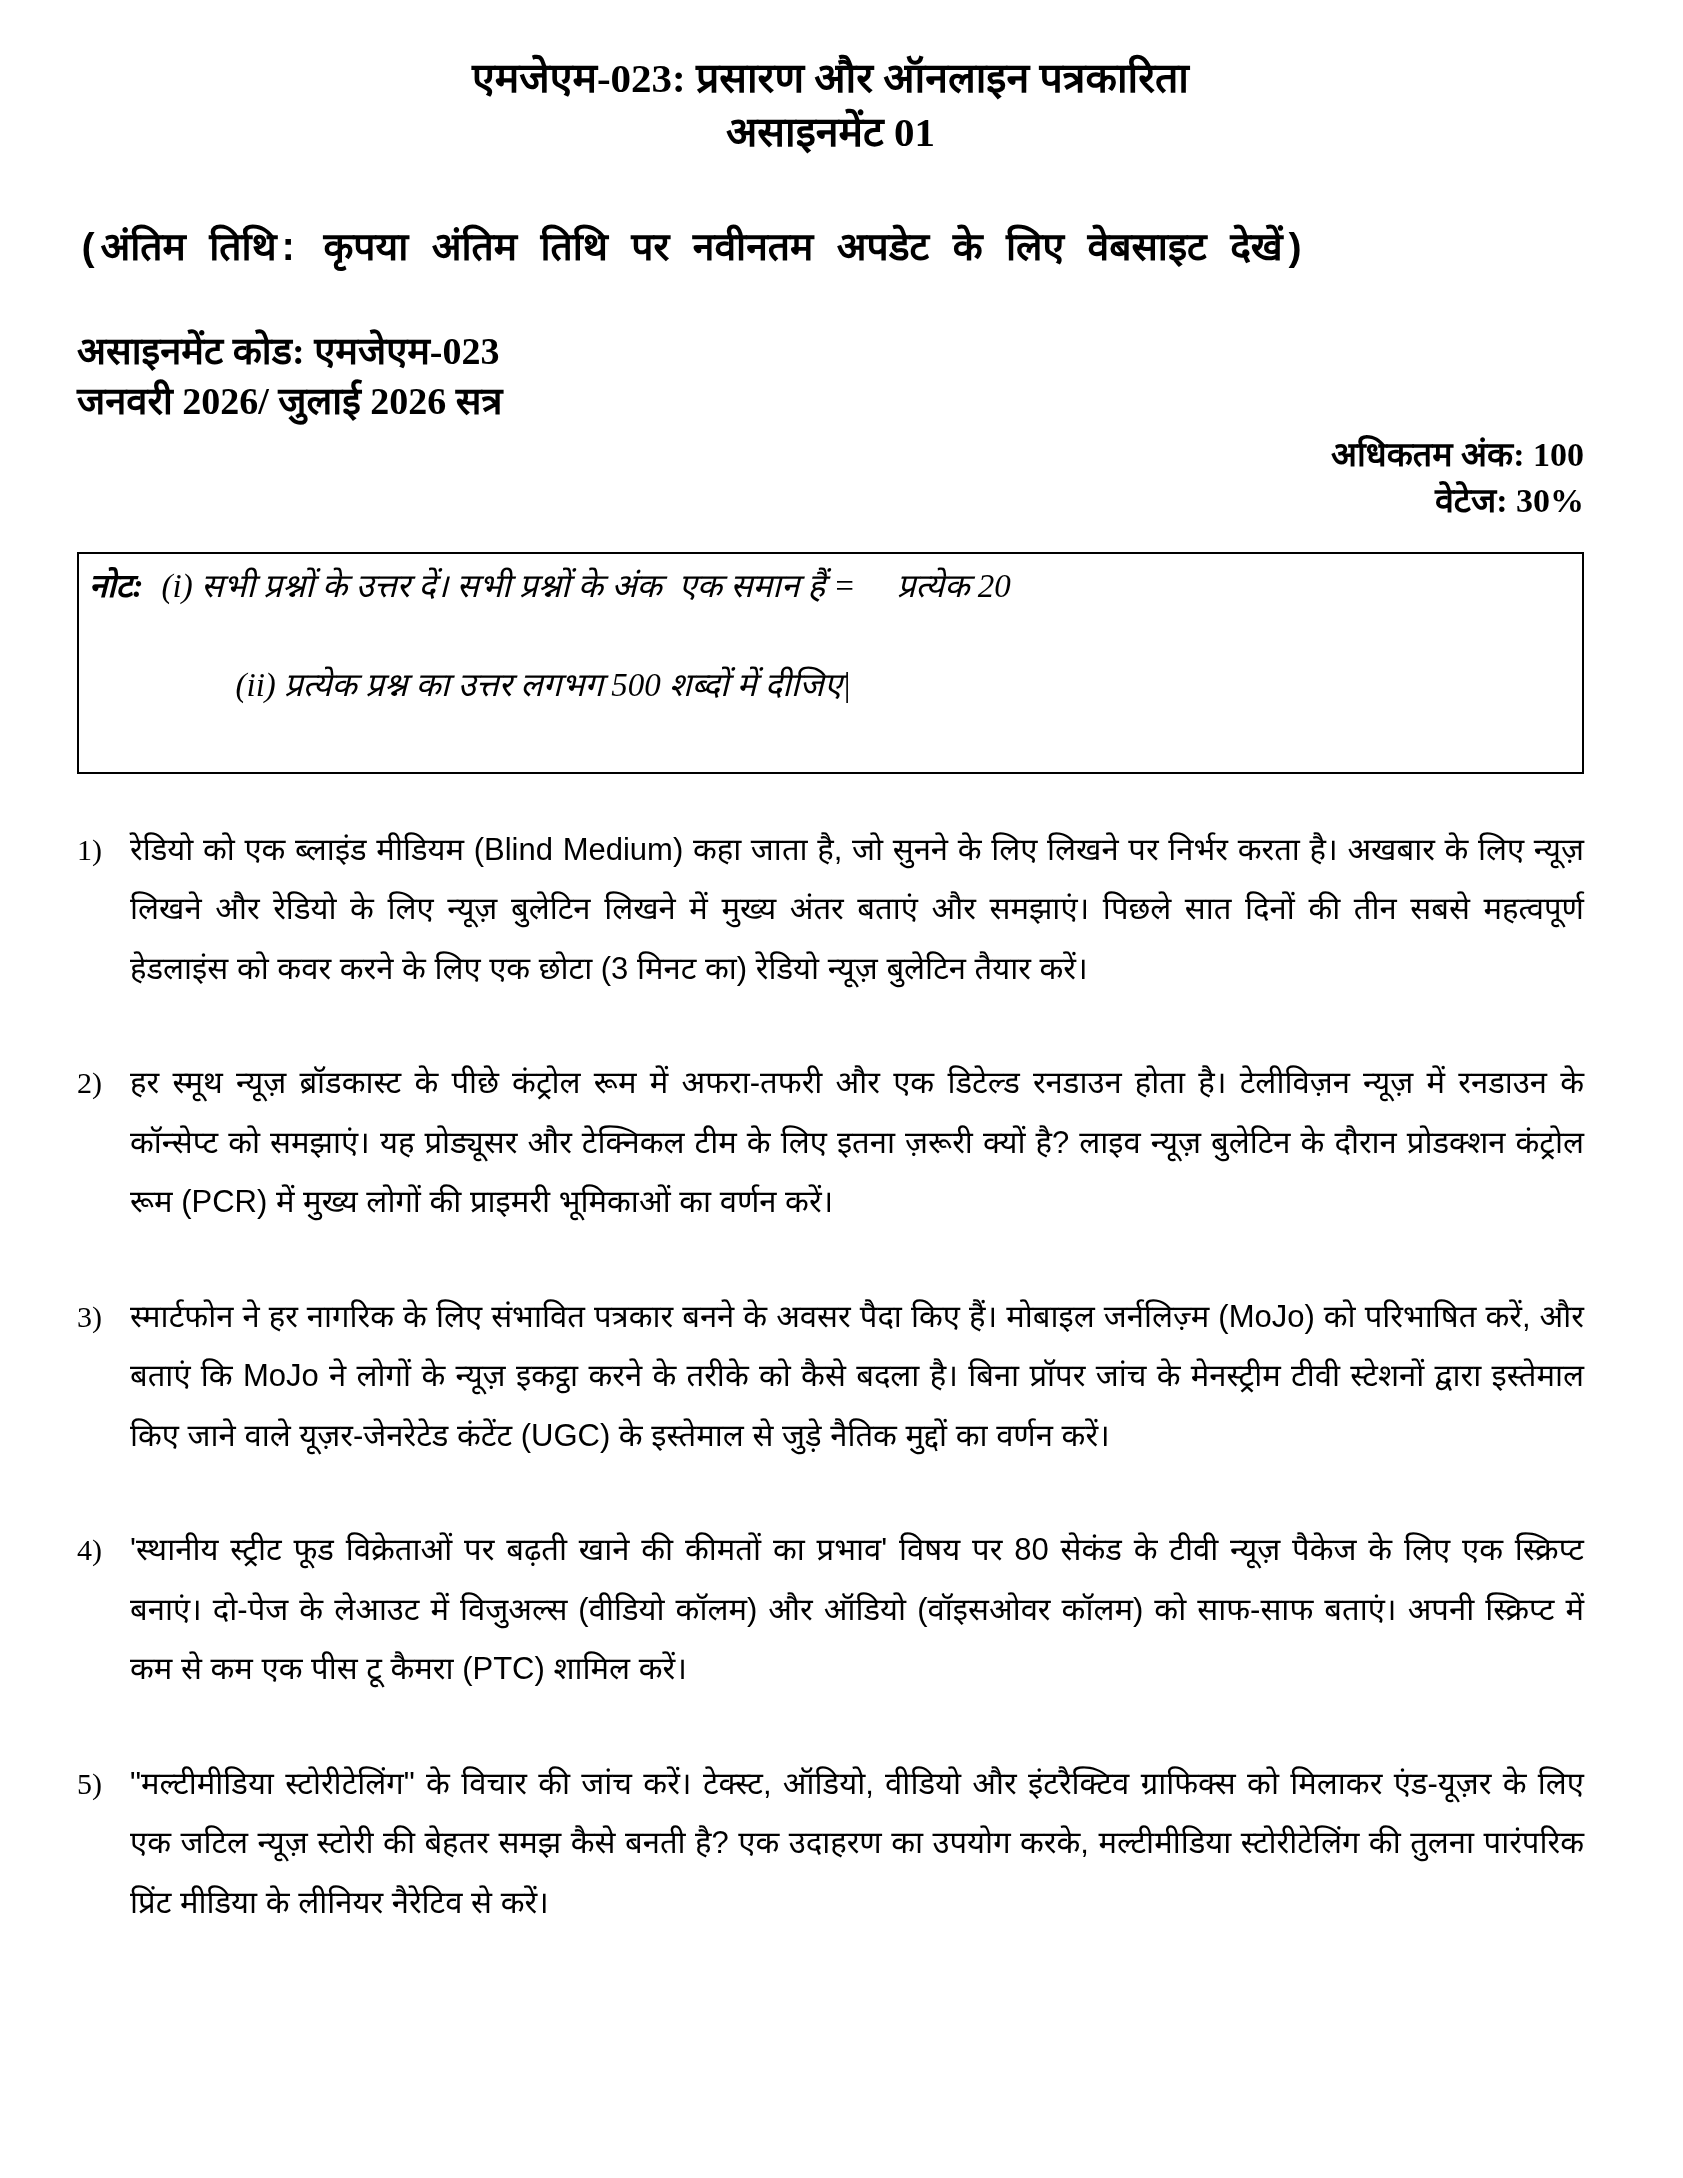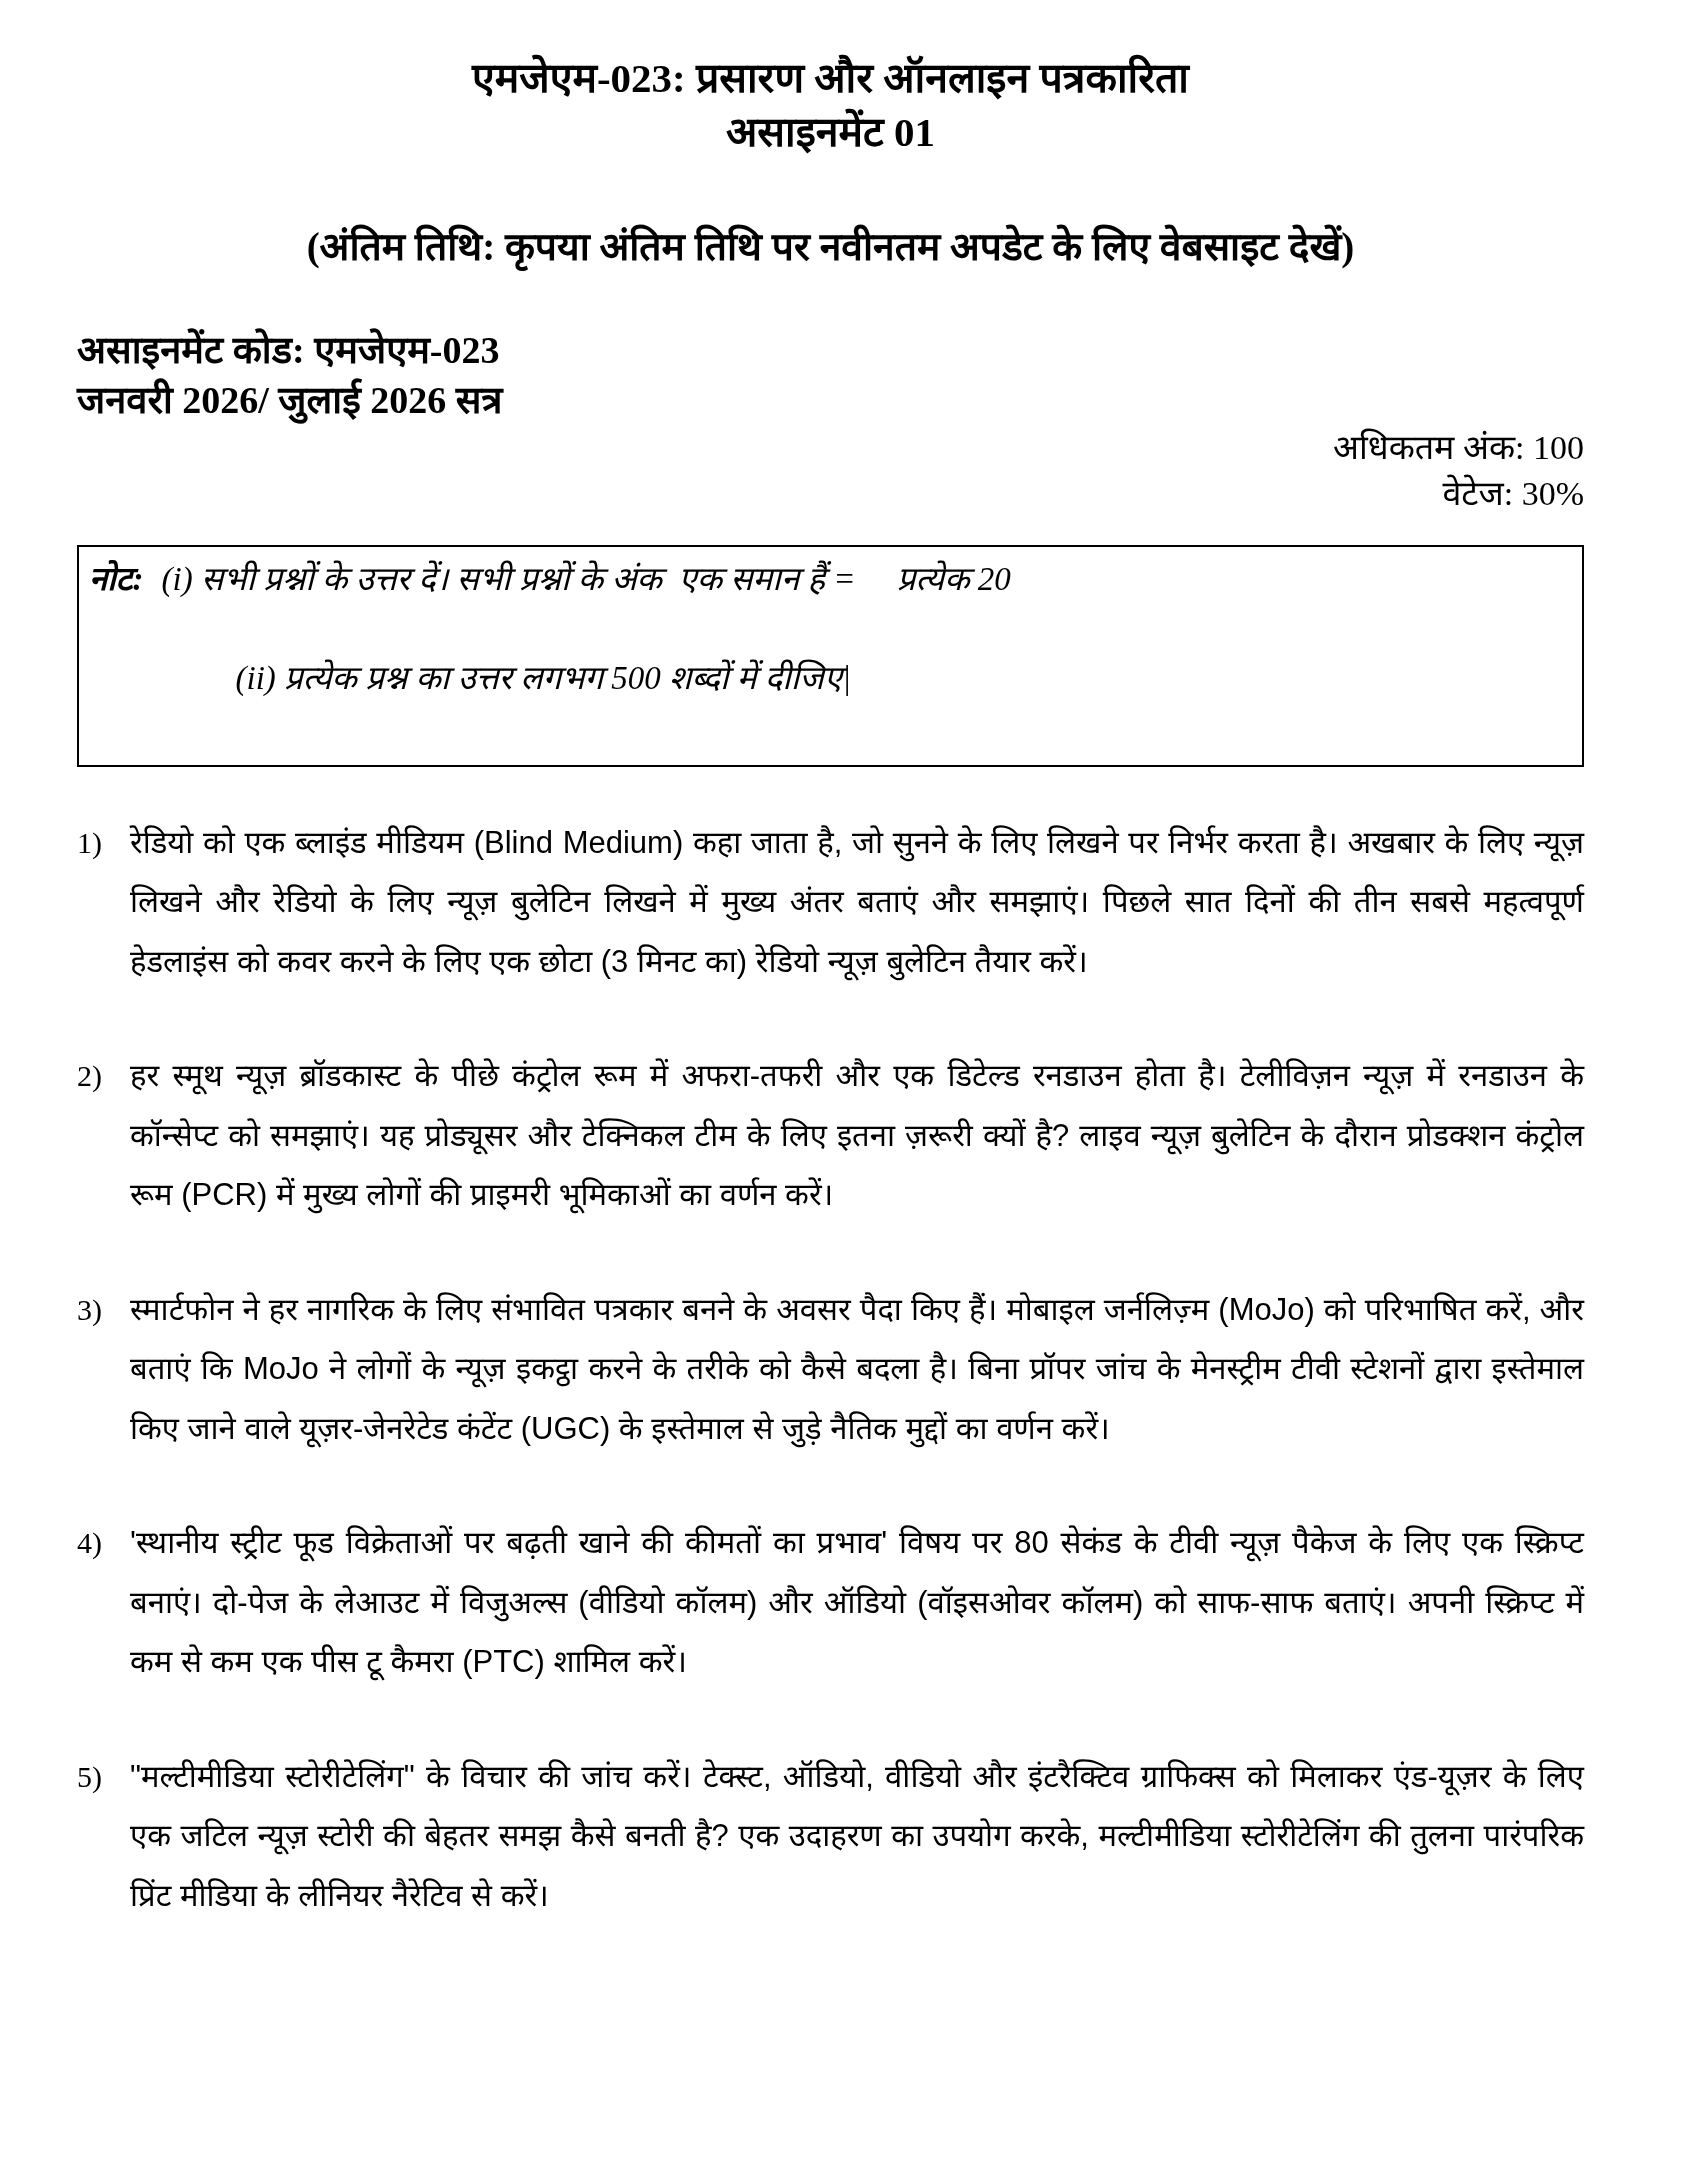--- a/index.html
+++ b/index.html
@@ -22,39 +22,39 @@
   }
   
   .doc-title {
     text-align: center;
     font-family: "Liberation Serif", serif;
     font-weight: bold;
     font-size: 41px;
     line-height: 1.32;
   }
   .deadline-line {
-    text-align: center;
-    font-family: Liberation Serif, serif;
+    font-family: Liberation Mono, monospace;
     font-weight: bold;
     font-size: 39px;
     margin-top: 59px;
   }
   .code-block {
     margin-top: 55px;
     font-family: Liberation Serif, serif;
     font-weight: bold;
     font-size: 38px;
     line-height: 1.3;
   }
   .marks-block {
     text-align: right;
     font-family: "Liberation Serif", serif;
-    font-weight: normal;
+    font-weight: bold;
     font-size: 34px;
     line-height: 1.35;
+    margin-top: 6px;
   }
   
   .note-box {
     border: 2px solid #000000;
     margin-top: 28px;
     padding: 8px 14px 12px 10px;
     font-family: "Liberation Serif", serif;
     font-style: italic;
     font-size: 33px;
     line-height: 1.5;

